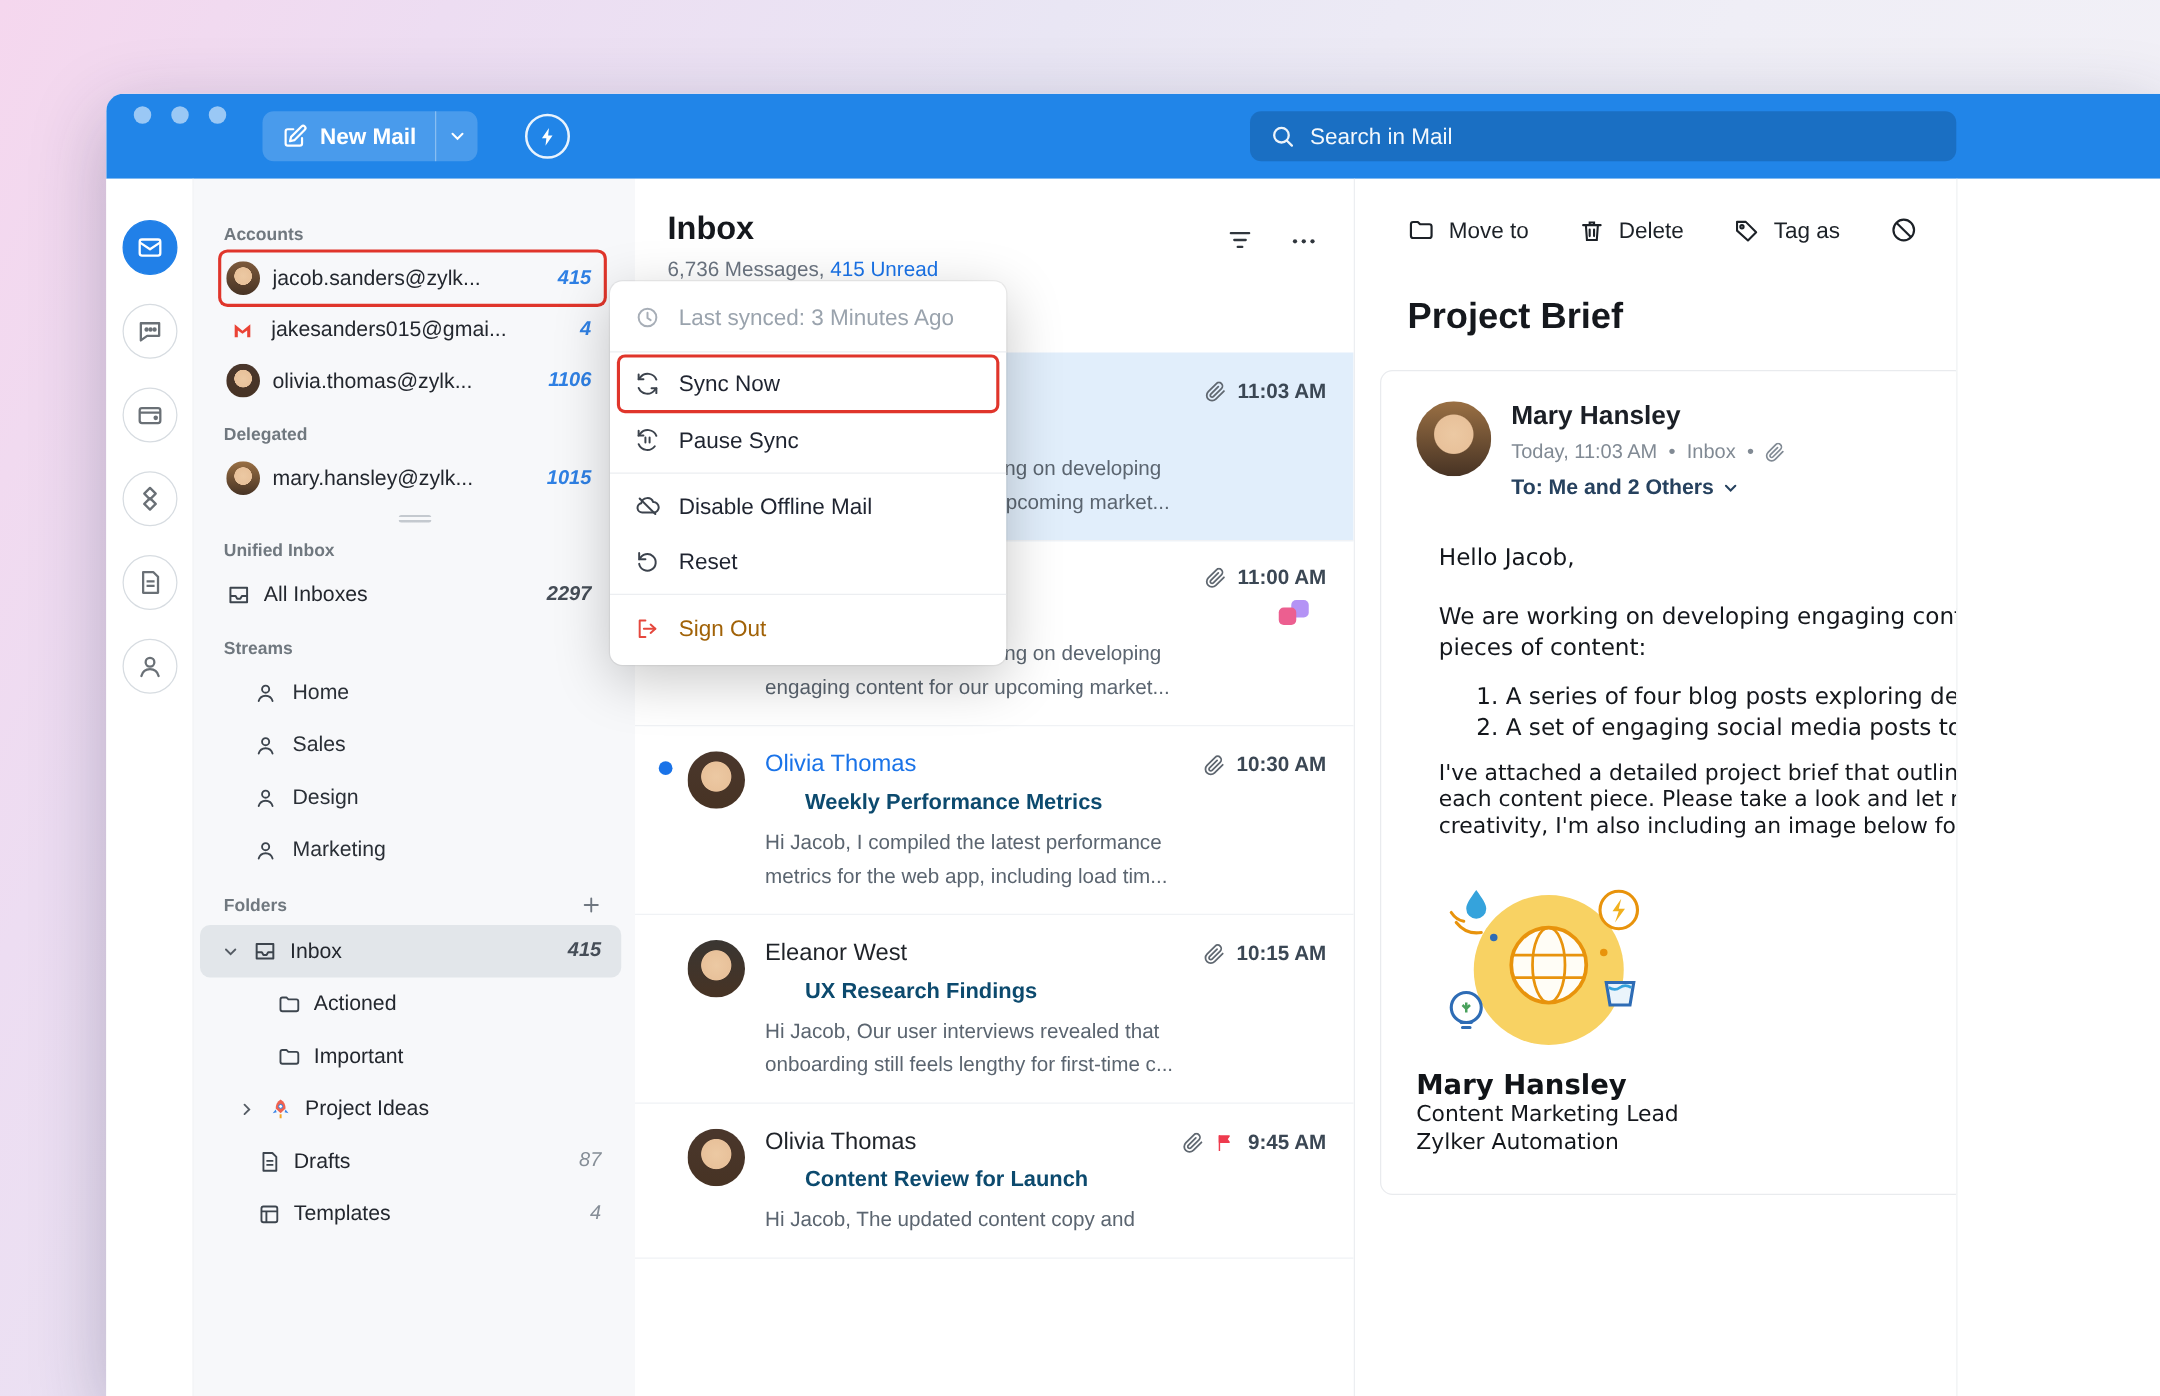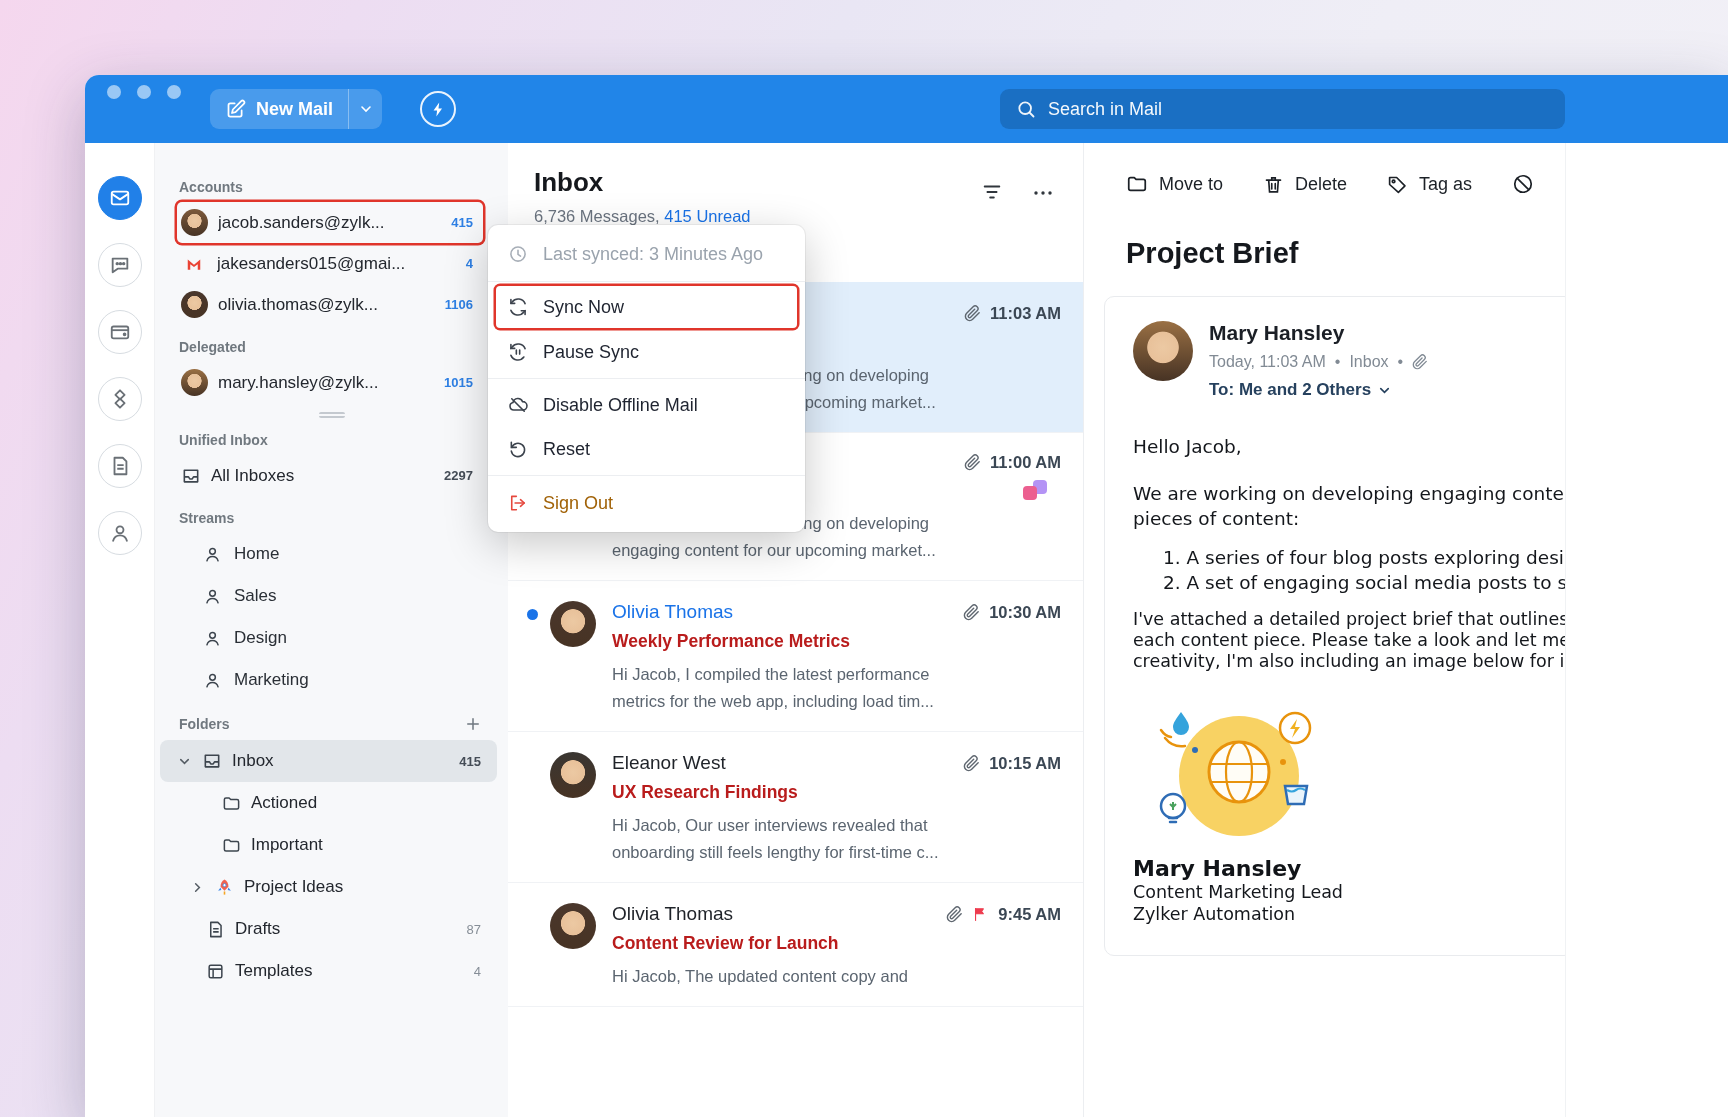--- a/index.html
+++ b/index.html
@@ -47,21 +47,21 @@
   
   .sidebar {
     position:absolute; top:68px; left:70px; width:353px; bottom:0;
     background:#f7f8fa; overflow:hidden; font-size:17px; color:#23272e;
   }
   .sb-label { margin:14px 25px 7px 24px; font-size:14px; color:#70787f; font-weight:600; display:flex; align-items:center; }
   .sb-label:first-child { margin-top:36px; }
   .sb-label .spacer { flex:1; }
   .sb-row { display:flex; align-items:center; gap:10px; height:41px; margin:0 25px 0 22px; padding:0 10px 0 4px; border-radius:6px; }
   .sb-text { white-space:nowrap; overflow:hidden; }
-  .sb-count { margin-left:auto; font-size:13px; font-weight:700; color:#2f80e4; }
+  .sb-count { margin-left:auto; font-size:16px; font-weight:700; color:#2f80e4;font-style:italic; }
   .sb-count.gray { color:#868e97; font-weight:500; }
   .sb-count.dark { color:#454d57; font-weight:600; }
   .annotated-row { box-shadow:0 0 0 2.5px #e0352b; border-radius:5px; }
   .drag-handle { width:26px; height:6px; margin:9px auto 4px;
     background:linear-gradient(#c4c9cf 0 2px, transparent 2px 4px, #c4c9cf 4px 6px); border-radius:2px; }
   .stream-row { height:42px; display:flex; align-items:center; gap:12px; margin:0 25px 0 48px; color:#2a2f36; }
   .folder-row { height:42px; display:flex; align-items:center; gap:10px; margin:0 11px 0 5px; padding:0 16px 0 17px; border-radius:8px; color:#23272e; }
   .folder-row.selected { background:#e2e6ea; }
   .folder-row.sub1 { padding-left:62px; }
   .folder-row.sub2 { padding-left:30px; }
@@ -94,21 +94,21 @@
   .mail-item { position:relative; display:flex; gap:16px; padding:20px 22px 16px 42px; border-bottom:1px solid #f0f2f5; }
   .mail-item.selected { background:#e1eefb; }
   .unread-dot { position:absolute; left:19px; top:28px; width:11px; height:11px; border-radius:50%; background:#1a73e8; }
   .mi-body { flex:1; min-width:0; }
   .mi-row1 { display:flex; align-items:center; }
   .mi-name { font-size:19px; font-weight:400; color:#1f2329; white-space:nowrap; }
   .mi-name.unread { color:#1a73e8; }
   .mi-right { margin-left:auto; display:flex; align-items:center; gap:9px; color:#5f6770; }
   .mi-time { font-size:16.5px; font-weight:600; color:#3b4754; white-space:nowrap; }
   .mi-row2 { display:flex; align-items:center; margin-top:6px; min-height:24px; }
-  .mi-subject { font-size:17.5px; font-weight:700; color:#b91c1c; white-space:nowrap; }
+  .mi-subject { font-size:17.5px; font-weight:700; color:#0c4a6e; white-space:nowrap;margin-left:32px; }
   .mi-preview { margin-top:8px; font-size:16.5px; line-height:27px; color:#5b6570; white-space:nowrap; overflow:hidden; }
   .stream-badge { position:relative; width:24px; height:20px; margin-left:auto; margin-right:14px; }
   .stream-badge i { position:absolute; width:14px; height:14px; border-radius:4px; display:block; }
   .stream-badge .b1 { right:0; top:0; background:#b493f5; }
   .stream-badge .b2 { left:0; bottom:0; background:#ec5f90; }
   
   .sync-menu {
     position:absolute; left:403px; top:150px; width:317px; background:#fff; border-radius:10px;
     box-shadow:0 12px 44px rgba(0,0,0,.22), 0 0 0 1px rgba(0,0,0,.05);
     padding:6px 0; z-index:50; font-size:18px; color:#1f2430;
@@ -126,21 +126,21 @@
   .right-rail { position:absolute; top:68px; left:1480px; right:0; bottom:0; background:#fff; border-left:1px solid #f0f2f4; }
   .rd-toolbar { display:flex; align-items:center; gap:40px; padding:30px 0 0 42px; font-size:18px; color:#1c2127; white-space:nowrap; }
   .rd-tool { display:flex; align-items:center; gap:11px; }
   .rd-subject { margin:42px 0 0 42px; font-size:29px; font-weight:700; color:#15181d; }
   .msg-card { margin:26px 0 0 20px; width:470px; border:1px solid #e9ebee; border-radius:10px; padding:24px 0 30px 28px; }
   .msg-head { display:flex; gap:16px; }
   .mh-name { font-size:21px; font-weight:700; color:#1b1f26; }
   .mh-meta { margin-top:8px; font-size:16px; color:#818a94; display:flex; align-items:center; gap:9px; }
   .mh-to { margin-top:9px; font-size:17px; font-weight:700; color:#26415e; display:flex; align-items:center; gap:6px; }
   .msg-body { margin-top:34px; font-family:"DejaVu Sans", sans-serif; font-size:18.5px; color:#14171c; }
-  .msg-body .ln { white-space:nowrap; line-height:25px; }
+  .msg-body .ln { white-space:nowrap; line-height:25px;margin-left:18px; }
   .msg-body .gap { height:22px; }
   .msg-body .gap-sm { height:14px; }
   .msg-body .li { padding-left:30px; }
   .msg-body .tight { line-height:21px; font-size:17.5px; }
   .illustration { margin:26px 0 6px 10px; }
   .sig-name { font-family:"DejaVu Sans", sans-serif; font-size:22px; font-weight:700; color:#111418; margin-top:8px; }
   .sig-line { font-family:"DejaVu Sans", sans-serif; font-size:17.5px; line-height:22px; color:#14171c; }
   svg { display:block; }
 </style>
 </head>

